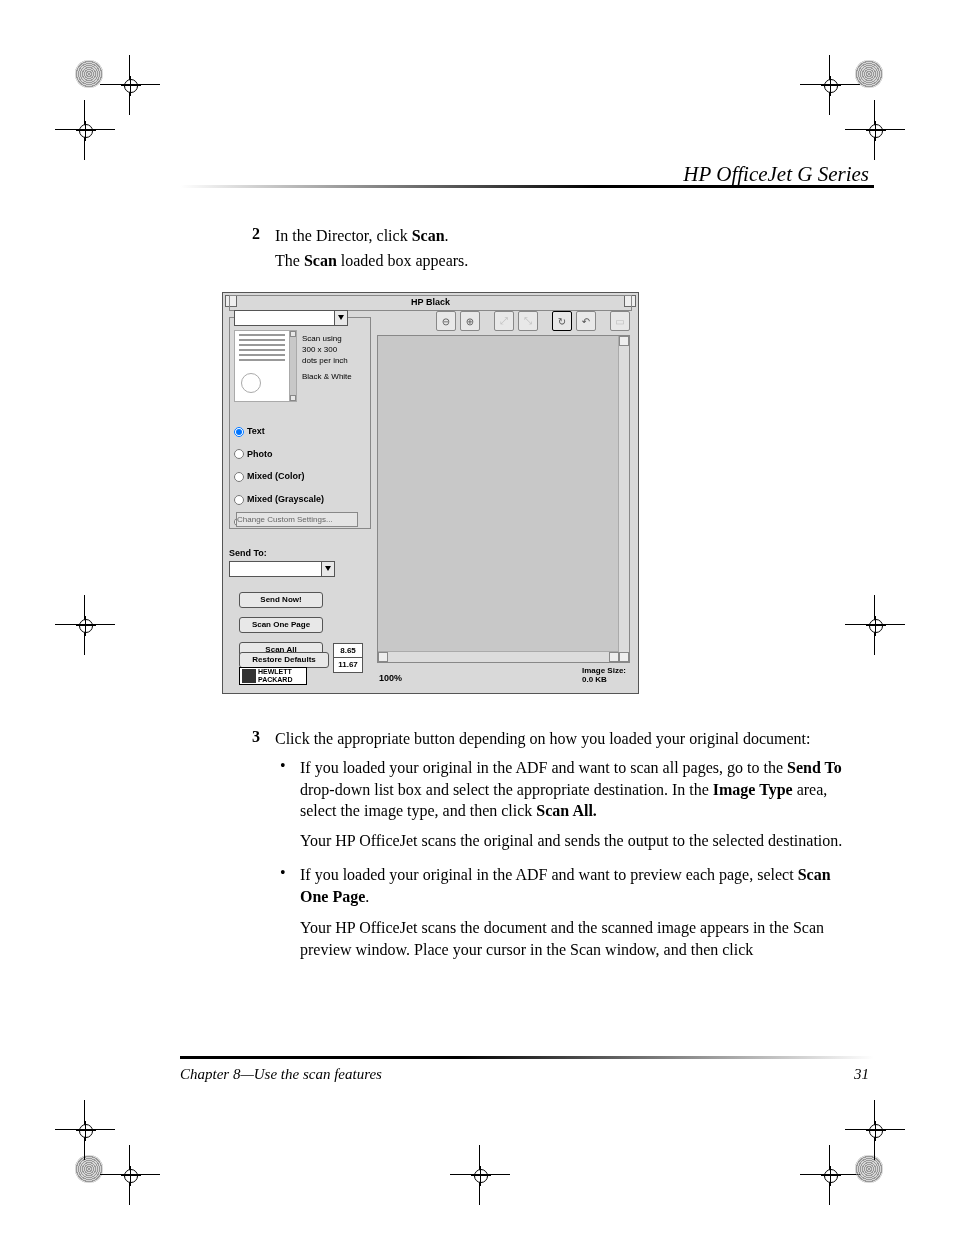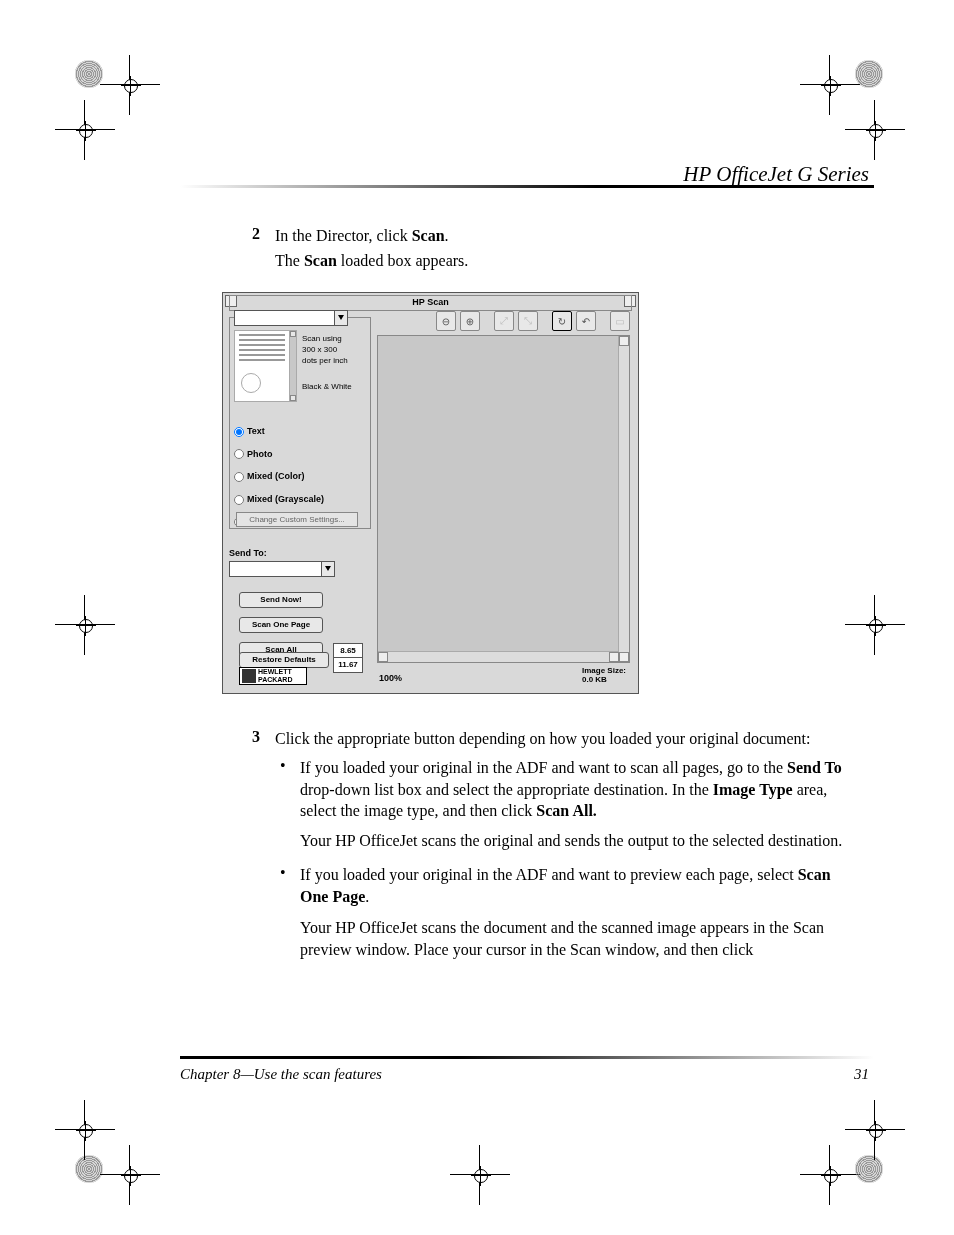--- a/index.html
+++ b/index.html
@@ -105,21 +105,21 @@
   .preview-thumb .circ{position:absolute;left:6px;bottom:8px;width:18px;height:18px;border:1px solid #aaa;border-radius:50%;}
   .thumb-scroll{position:absolute;left:59px;top:12px;width:6px;height:70px;background:#c8c8c8;border:1px solid #aaa;}
   .thumb-scroll .up,.thumb-scroll .dn{position:absolute;left:0;width:100%;height:6px;background:#e8e8e8;border:1px solid #888;box-sizing:border-box;}
   .thumb-scroll .up{top:0;} .thumb-scroll .dn{bottom:0;}
   .info-text{position:absolute;left:72px;top:15px;font-size:8px;line-height:1.4;}
   .radio-row{font-size:9px;font-weight:bold;margin:12px 0;}
   .radio-row input{vertical-align:middle;margin:0 3px 0 0;width:10px;height:10px;}
   .radios{position:absolute;left:4px;top:96px;}
   .change-btn{
     position:absolute;left:6px;top:194px;width:120px;height:13px;border:1px solid #888;background:#e4e4e4;
-    font-size:8px;text-align:center;color:#666;line-height:13px;
+    font-size:8px;text-align:left;color:#666;line-height:13px;
   }
   .sendto-label{position:absolute;left:6px;top:255px;font-size:9px;font-weight:bold;}
   .sendto-dd{position:absolute;left:6px;top:268px;width:104px;}
   .pill-btn{
     height:14px;border:1px solid #555;border-radius:3px;background:#e8e8e8;
     font-size:8px;font-weight:bold;text-align:center;line-height:14px;margin-top:9px;
   }
   .pill-col{position:absolute;left:16px;top:290px;width:84px;}
   .pill-col .pill-btn{margin-bottom:5px;}
   .restore-row{position:absolute;left:16px;top:350px;display:flex;gap:4px;}
@@ -230,21 +230,21 @@
   <span>In the Director, click </span><b>Scan</b><span>.</span>
 </div>
 <div class="step-body" style="top:250px">
   <span>The </span><b>Scan</b><span> loaded box appears.</span>
 </div>
 
 <div class="shot">
   <div class="close-sq" style="left:2px"></div>
   <div class="close-sq" style="right:2px"></div>
   <div class="shot-titlebar">
-    <div class="shot-title">HP Scan</div>
+    <div class="shot-title">HP Black</div>
   </div>
 
   <div class="group-label">Image Type</div>
   <div class="group-box">
     <div class="dropdown" style="position:absolute;left:4px;top:-8px;width:112px">
         <div class="arrow"></div>
       </div>
     <div class="preview-thumb">
       <div class="lines">
           <div></div>
@@ -257,21 +257,21 @@
       <div class="circ"></div>
     </div>
     <div class="thumb-scroll">
         <div class="up"></div>
         <div class="dn"></div>
       </div>
     <div class="info-text">
       <div>Scan using</div>
       <div>300 x 300</div>
       <div>dots per inch</div>
-      <div style="margin-top:14px">Black &amp; White</div>
+      <div style="margin-top:4px">Black &amp; White</div>
     </div>
     <div class="radios">
       <div class="radio-row"><input type="radio" checked="" style=""><span>Text</span></div>
       <div class="radio-row"><input type="radio" style=""><span>Photo</span></div>
       <div class="radio-row"><input type="radio" style=""><span>Mixed (Color)</span></div>
       <div class="radio-row"><input type="radio" style=""><span>Mixed (Grayscale)</span></div>
       <div class="radio-row"><input type="radio" style=""><span>Custom</span></div>
     </div>
     <div class="change-btn">Change Custom Settings...</div>
   </div>

